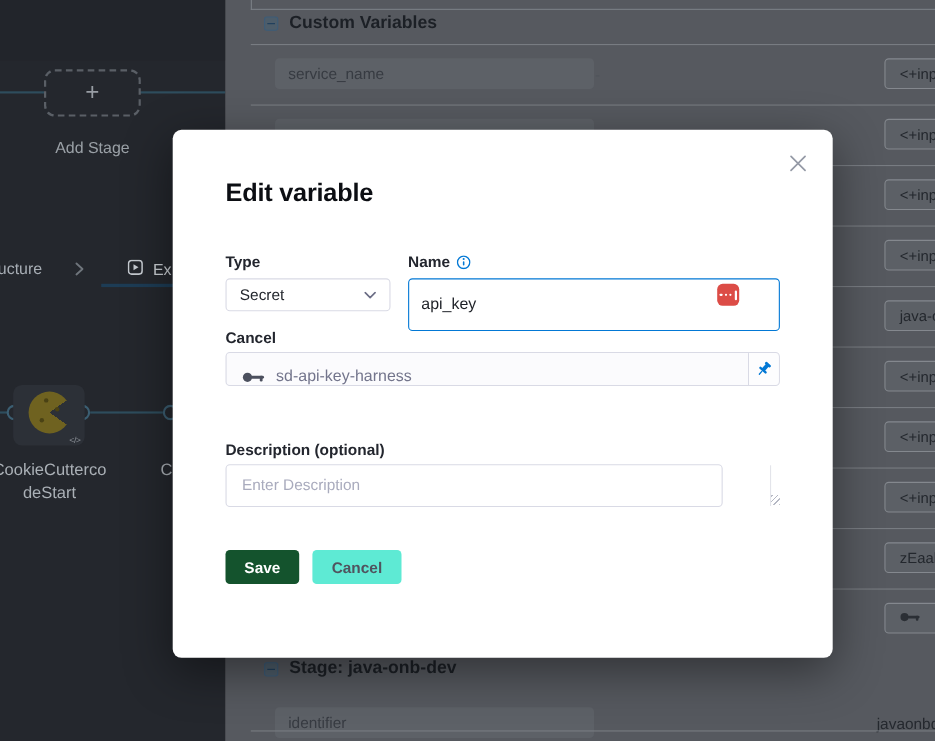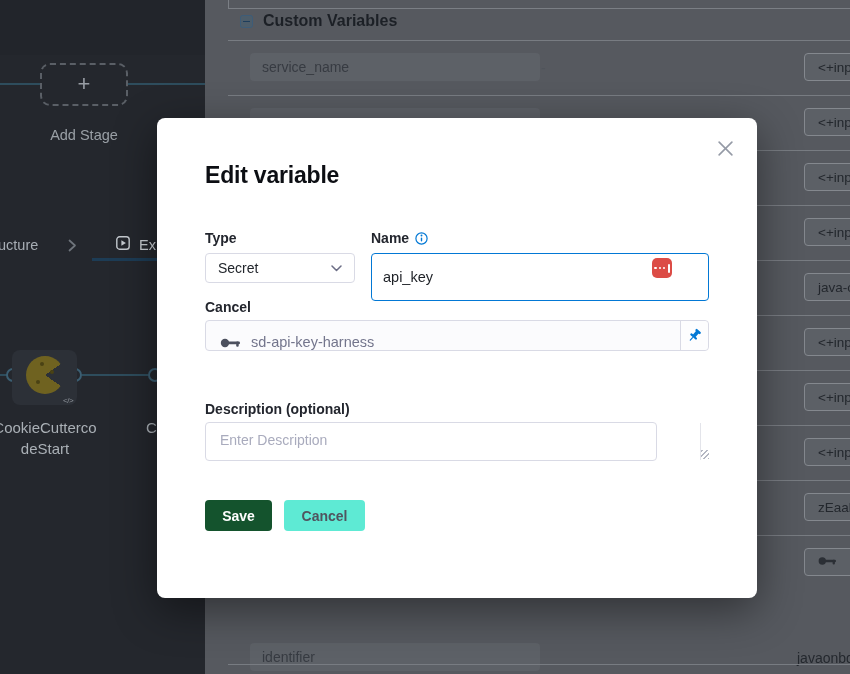--- a/index.html
+++ b/index.html
@@ -212,20 +212,26 @@
         <span>
           <svg width="20" height="12" viewBox="0 0 20 12">
               <circle cx="4.3" cy="6" r="3.7" fill="#2b2f35"></circle>
               <rect x="7" y="4.8" width="11" height="2.4" rx="1.2" fill="#2b2f35"></rect>
               <rect x="14.6" y="4.8" width="2.3" height="4.6" rx="1" fill="#2b2f35"></rect>
             </svg>
         </span>
       </div>
     </div>
 
+    <div class="section-header" style="top:602px;">
+      <span class="collapse-icon">
+          <span class="bar"></span>
+        </span>
+      <span class="section-title">Stage: java-onb-dev</span>
+    </div>
 
     <div class="var-row" style="top:630px;">
       <div class="label-box">identifier</div>
       <div class="identifier-value">javaonbde</div>
     </div>
     <div class="sep" style="top:664px;"></div>
   </div>
 
   <div class="modal">
     <div class="close-btn">

